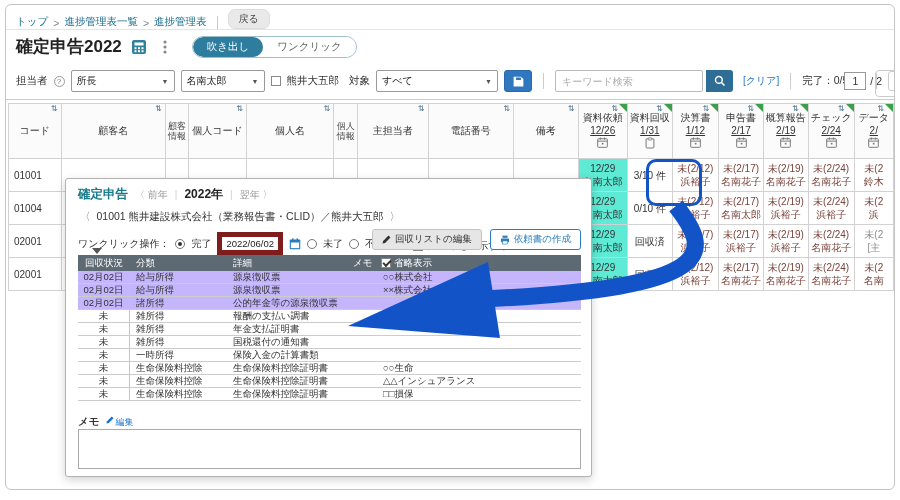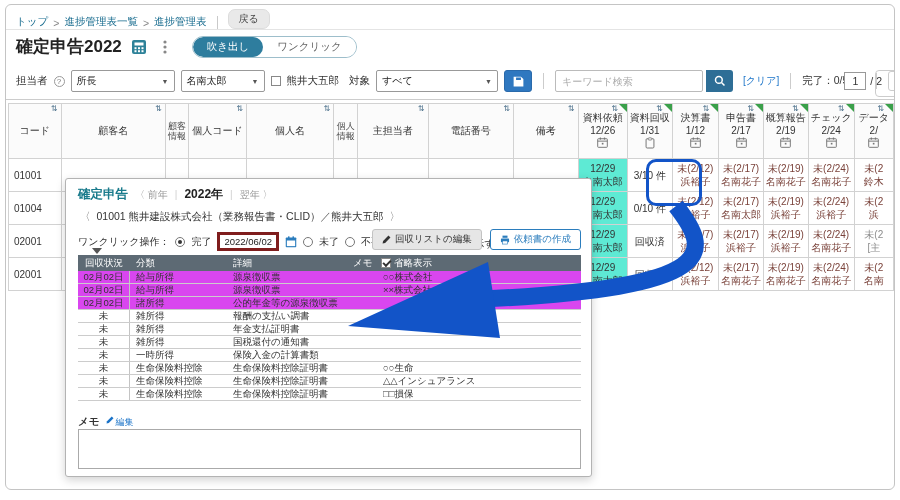--- a/index.html
+++ b/index.html
@@ -44,21 +44,21 @@
   
   .table-wrap{position:relative;margin-top:3px;}
   table.main{border-collapse:collapse;table-layout:fixed;margin-left:2px;font-size:10px;color:#333;}
   table.main th,table.main td{border:1px solid #d2d2d2;overflow:hidden;white-space:nowrap;}
   table.main thead th{height:55px;background:#fbfbfb;font-weight:normal;position:relative;vertical-align:middle;text-align:center;padding:0;}
   .sort{position:absolute;top:1px;right:3px;font-size:8px;color:#4a6f8a;line-height:1;cursor:pointer;}
   .th-task .sort{right:9px;}
   .corner{position:absolute;top:0;right:0;width:0;height:0;border-top:8px solid #3aa04a;border-left:8px solid transparent;}
   .th-label{font-size:10px;line-height:12px;}
   .th-label.small{font-size:9px;line-height:10px;color:#444;}
-  .th-date{font-size:10px;line-height:13px;}
+  .th-date{font-size:10px;line-height:13px;text-decoration:underline;}
   .th-icon{height:13px;line-height:11px;}
   table.main tbody td{height:33px;}
   .td-code{padding-left:5px;text-align:left;margin-left:16px;}
   .td-task{text-align:center;vertical-align:middle;}
   .td-task .ta,.td-task .tb{line-height:13px;}
   .cell-blue{background:#5eead4;}
   .miss{color:#7a423a;}
   .dim{color:#8d8d8d;}
 
   
@@ -67,30 +67,30 @@
   .pp-title{color:#1a7b8c;font-weight:bold;font-size:12.5px;}
   .pp-nav{font-size:10px;color:#999;cursor:pointer;}
   .pp-sep{color:#d0d0d0;font-size:10px;}
   .pp-year{font-size:12px;font-weight:bold;color:#222;}
   .pp-client-row{position:absolute;left:14px;top:31px;font-size:10.5px;color:#333;display:flex;gap:6px;align-items:center;}
   .pp-cnav{color:#777;cursor:pointer;}
   .pp-ctrl-row{position:absolute;left:12px;top:53px;display:flex;align-items:center;gap:6px;font-size:10px;color:#333;}
   .ctrl-group{display:flex;align-items:center;gap:6px;border-bottom:1px solid #bbb;padding-bottom:4px;}
   .radio{width:10px;height:10px;border:1px solid #777;border-radius:50%;display:inline-block;position:relative;flex:0 0 auto;}
   .radio.checked::after{content:'';position:absolute;left:2px;top:2px;width:4px;height:4px;border-radius:50%;background:#333;}
-  .date-box{border:3px solid #7f1d1d;background:#fff;padding:1px 4px;font-size:9.5px;color:#222;}
+  .date-box{border:5px solid #7f1d1d;background:#fff;padding:1px 4px;font-size:9.5px;color:#222;}
   .pp-show-year{display:flex;align-items:center;gap:5px;margin-left:22px;font-size:10px;}
   .pp-btns{position:absolute;right:10px;top:50px;display:flex;gap:8px;}
   .btn-edit{background:#e6e6e6;border:1px solid #c3c3c3;border-radius:3px;font-size:9.5px;color:#333;padding:3px 9px;display:flex;align-items:center;gap:4px;cursor:pointer;}
   .btn-create{background:#fff;border:1px solid #2b7dbd;border-radius:3px;font-size:9.5px;color:#2b7dbd;padding:3px 9px;display:flex;align-items:center;gap:4px;cursor:pointer;}
   .pp-pointer{position:absolute;left:26px;top:69px;width:0;height:0;border-left:5px solid transparent;border-right:5px solid transparent;border-top:6px solid #555;}
   .pp-table{position:absolute;left:12px;top:76px;width:503px;}
   .phead{display:flex;align-items:center;background:#5d6a74;color:#fff;font-size:9.5px;height:16px;}
   .prow{display:flex;align-items:center;height:13px;border-bottom:1px solid #ccc;font-size:9.5px;color:#333;background:#fff;}
-  .prow.hl{background:#d946ef;}
+  .prow.hl{background:#c4b5fd;}
   .pc1{width:52px;text-align:center;border-right:1px solid #c4c4c4;height:100%;display:flex;align-items:center;justify-content:center;flex:0 0 auto;}
   .phead .pc1{border-right:none;}
   .pc2{width:97px;padding-left:6px;flex:0 0 auto;}
   .pc3{width:150px;padding-left:6px;flex:0 0 auto;}
   .pc4{width:126px;padding-left:6px;flex:0 0 auto;}
   .pc5{width:28px;flex:0 0 auto;}
   .pc6{flex:1;display:flex;align-items:center;gap:3px;}
   .pp-memo-label{position:absolute;left:12px;top:236px;font-size:10.5px;font-weight:bold;color:#333;display:flex;align-items:center;gap:6px;}
   .memo-edit{font-size:9px;font-weight:normal;color:#1a73c8;display:flex;gap:2px;cursor:pointer;}
   .pp-memo-box{position:absolute;left:12px;top:250px;width:503px;height:40px;border:1px solid #aaa;resize:none;background:#fff;}

